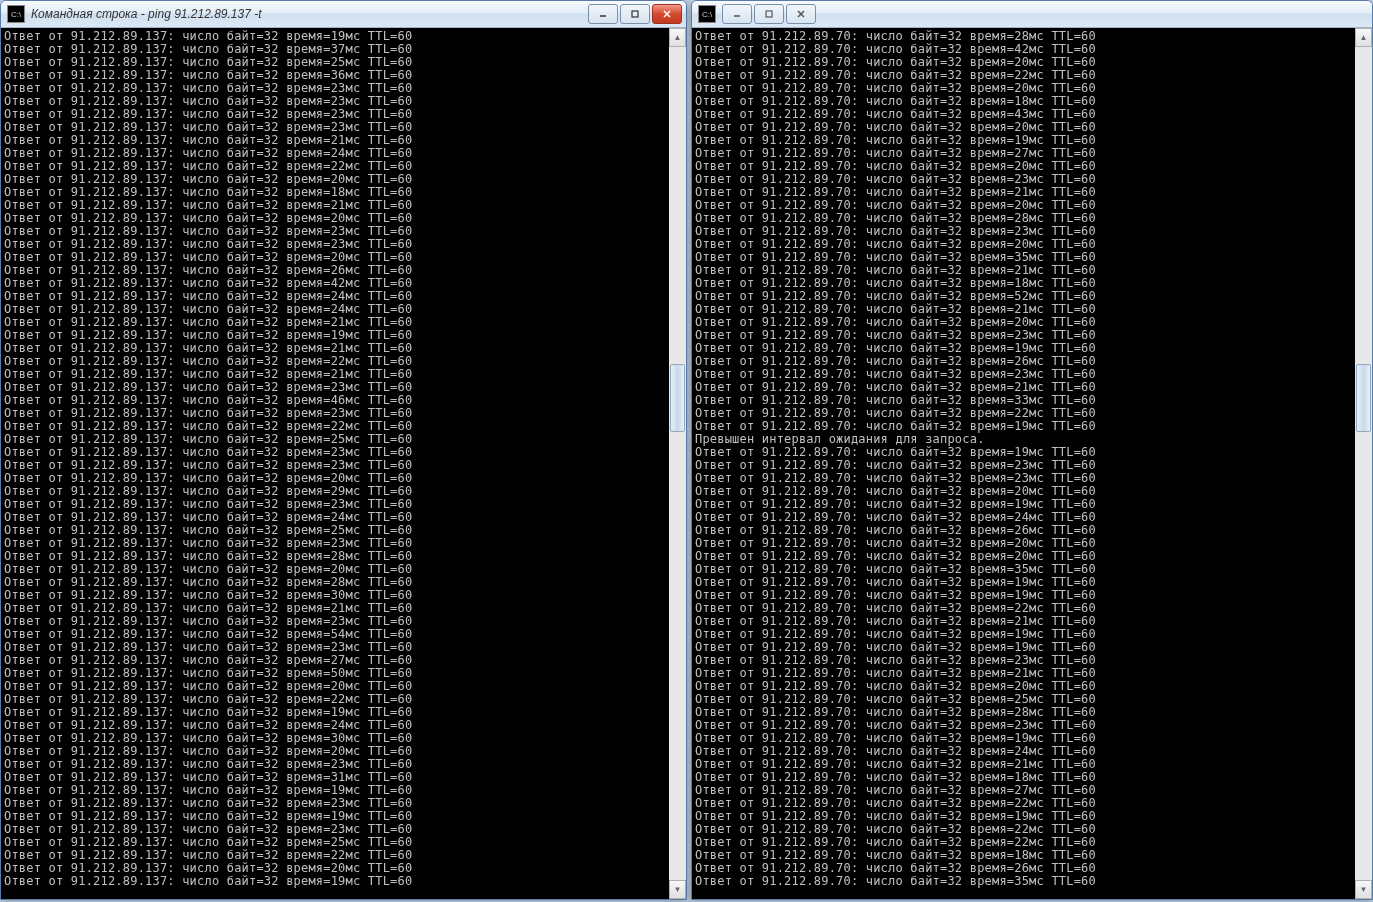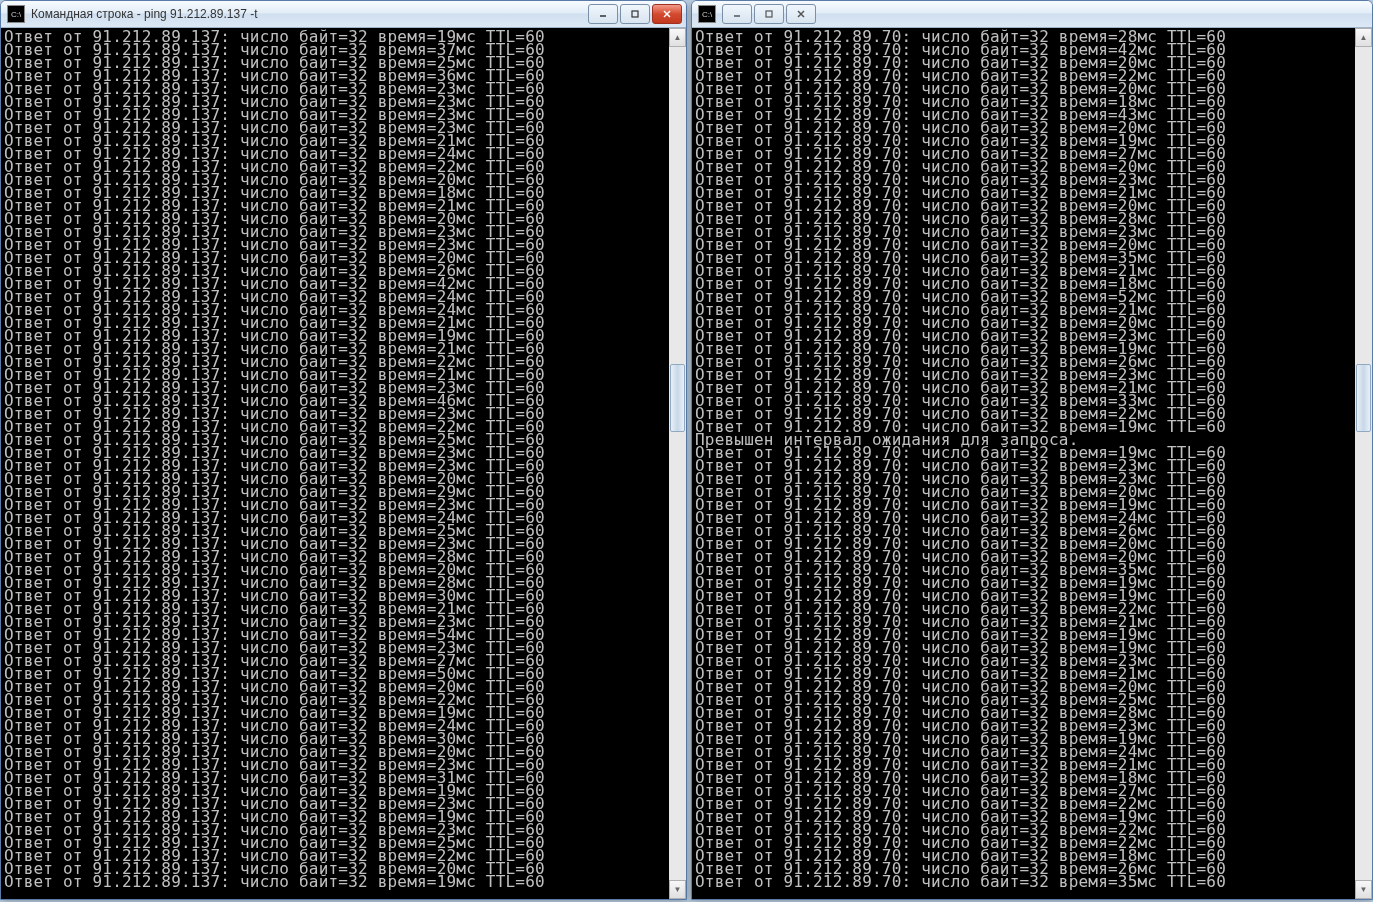--- a/index.html
+++ b/index.html
@@ -39,21 +39,21 @@
       height: 16px;
       margin-right: 6px;
       background: #000;
       border: 1px solid #888;
       display: flex;
       align-items: center;
       justify-content: center;
       font-size: 8px;
       color: #ccc;
     }
-    .titlebar .title { flex: 1; white-space: nowrap; overflow: hidden; }
+    .titlebar .title { flex: 1; white-space: nowrap; overflow: hidden; font-style: italic; }
     .win-controls { display: flex; gap: 2px; }
     .win-btn {
       width: 28px;
       height: 18px;
       border-radius: 3px;
       border: 1px solid #7a8fa8;
       background: linear-gradient(to bottom, #f0f6fc, #d8e4f0);
       display: flex;
       align-items: center;
       justify-content: center;
@@ -70,21 +70,21 @@
     .console-wrap {
       flex: 1;
       display: flex;
       background: #000;
     }
     .console {
       flex: 1;
       background: #000;
       color: #c0c0c0;
       font-family: "Terminal", "Lucida Console", "Consolas", monospace;
-      font-size: 16px;
+      font-size: 12px;
       line-height: 13px;
       letter-spacing: 0.2px;
       padding: 2px 3px;
       white-space: pre;
       overflow: hidden;
     }
     .scrollbar {
       width: 17px;
       background: #f0f0f0;
       display: flex;

